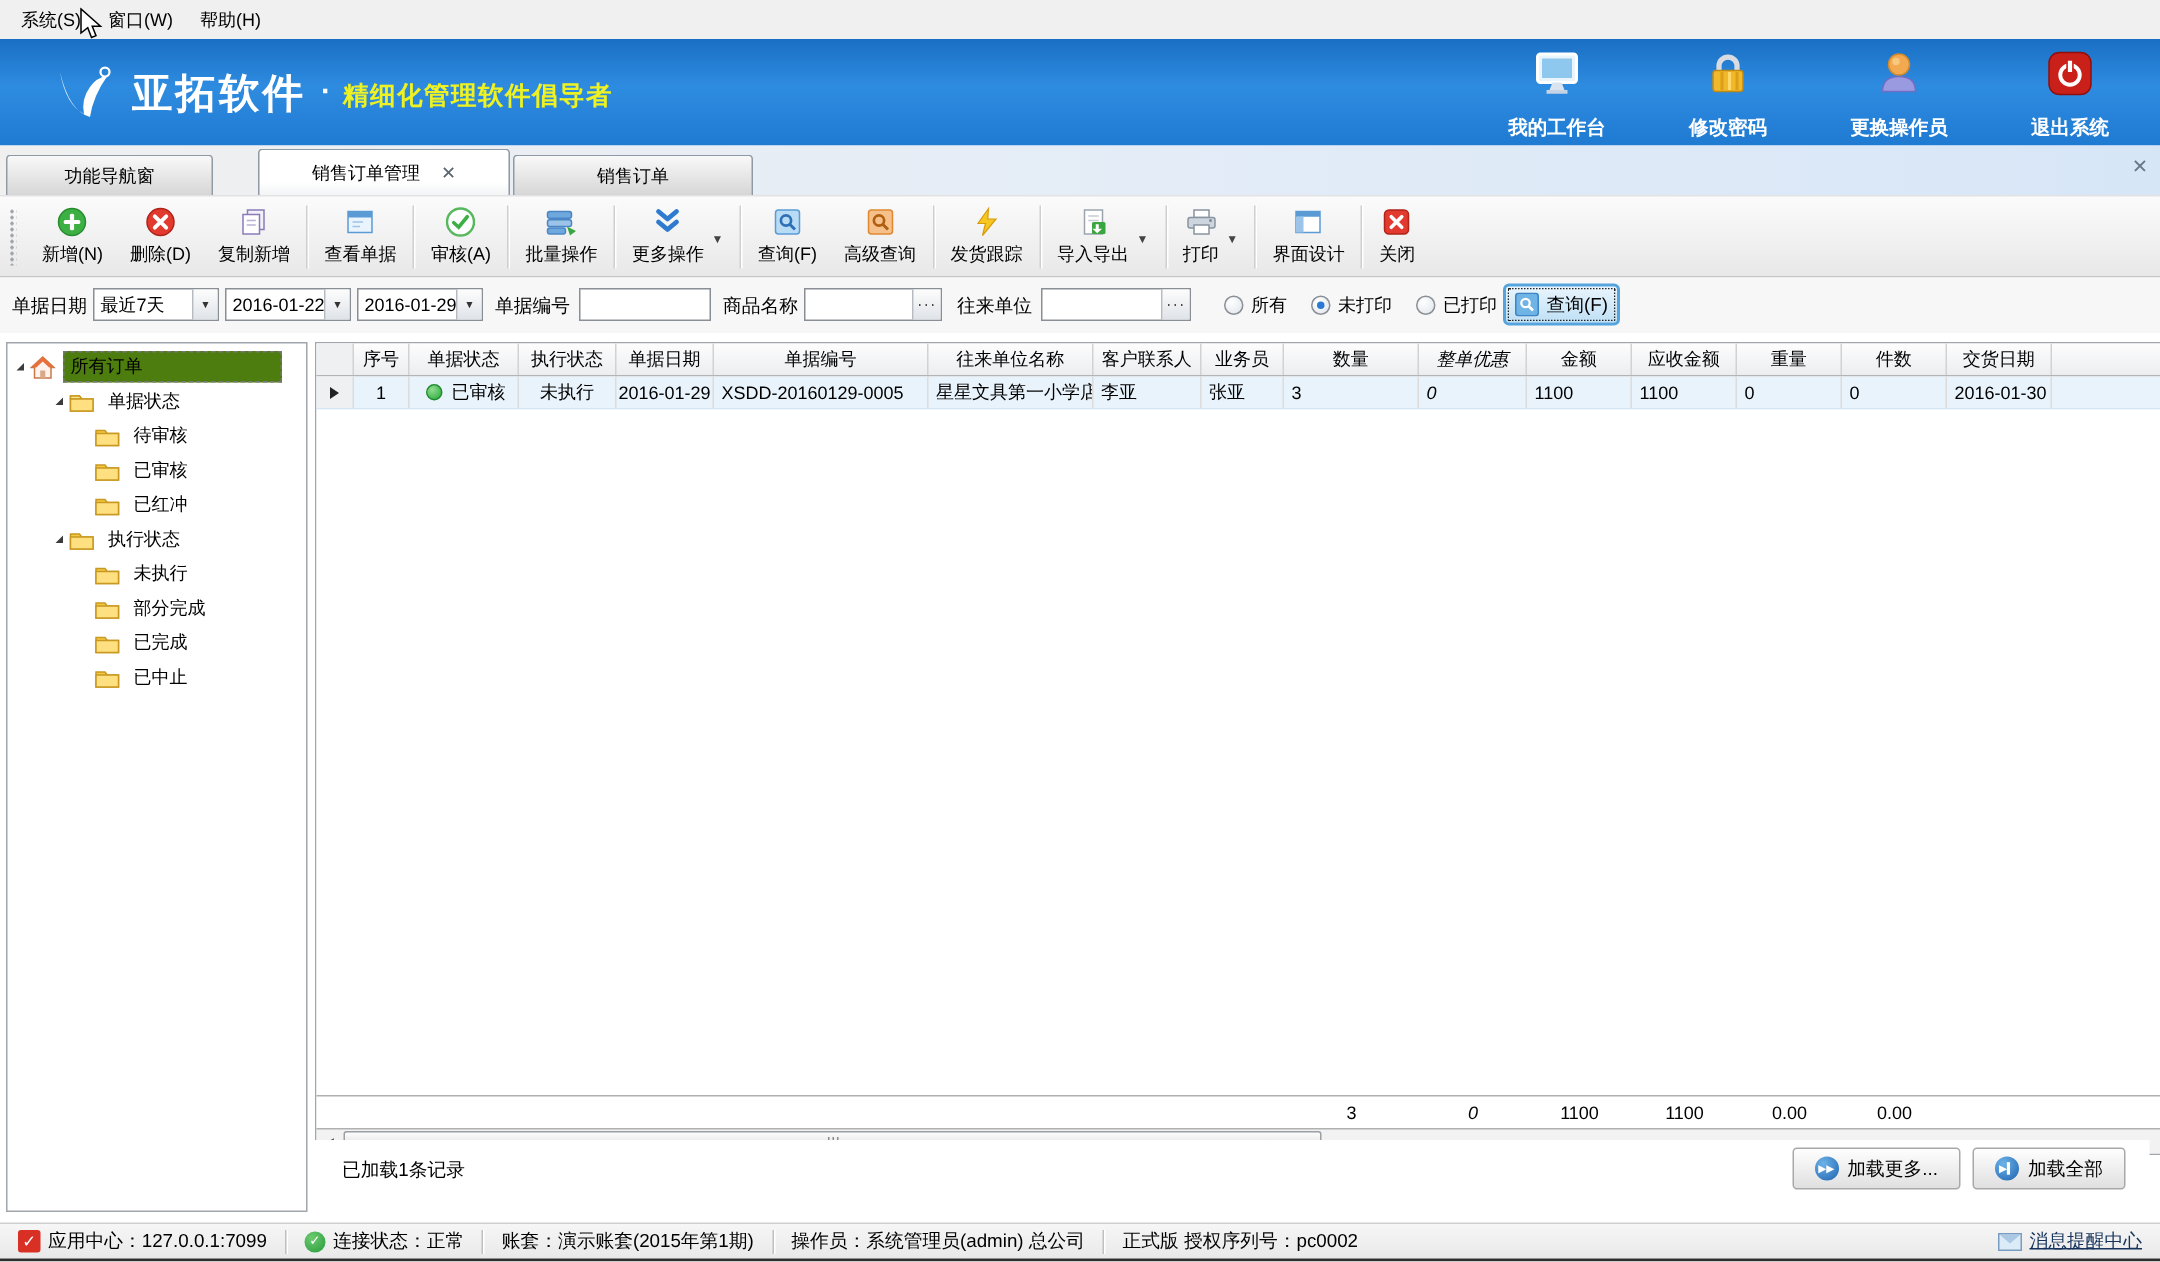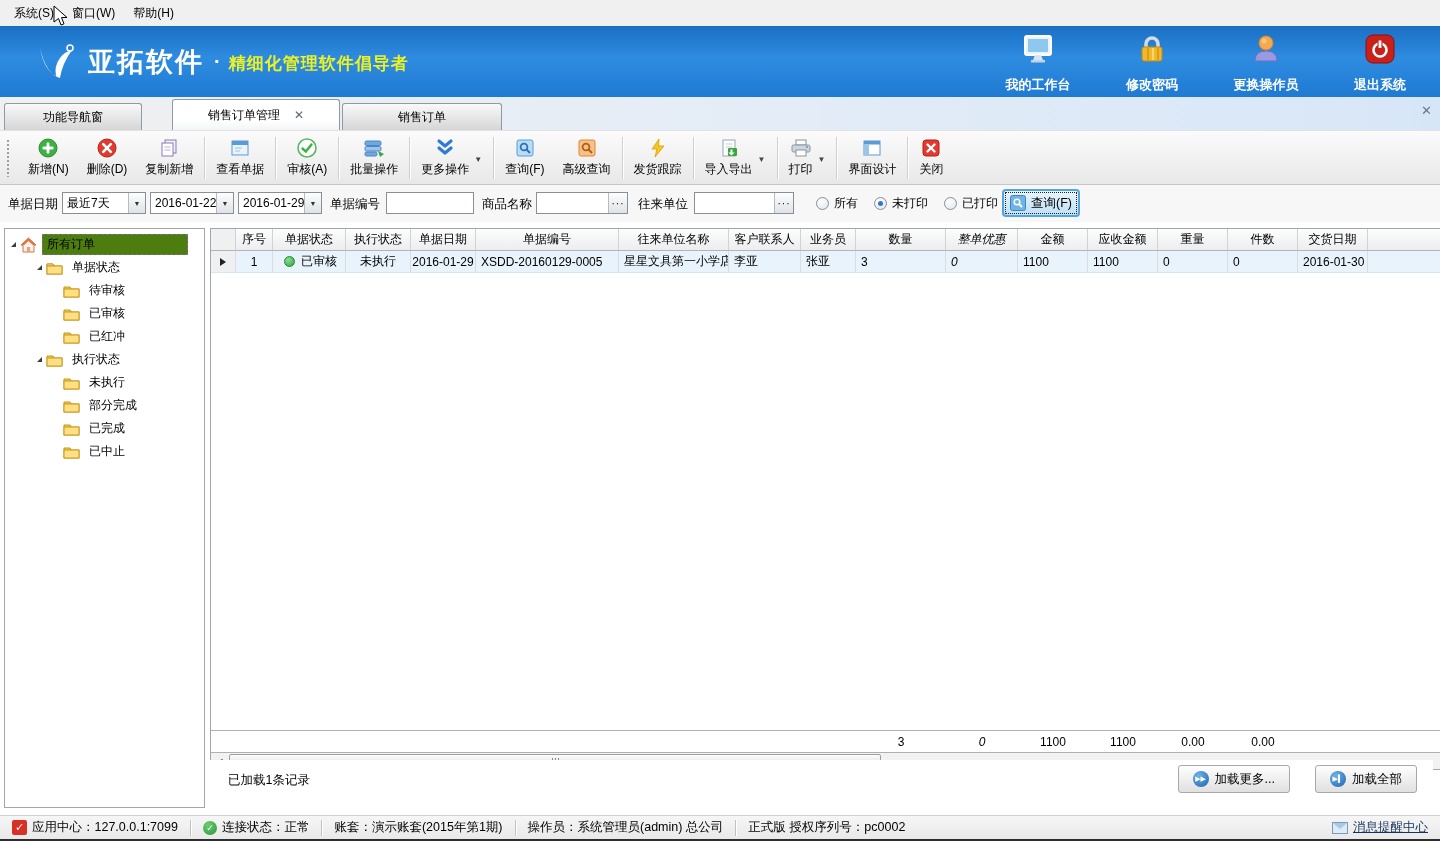--- a/index.html
+++ b/index.html
@@ -91,21 +91,21 @@
   .statusdot { width:11px; height:11px; border-radius:50%; background:radial-gradient(circle at 35% 30%,#8fdd8f,#2aa83a); border:1px solid #1f8a2f; margin:0 6px 0 6px; }
 
   .hscroll { height:17px; border-top:1px solid #b0b0b0; background:#f2f2f2; position:relative; }
   .harrow { position:absolute; top:0; width:17px; height:16px; display:flex; align-items:center; justify-content:center; color:#555; font-size:8px; }
   .hthumb { position:absolute; left:18px; top:1px; width:652px; height:14px; border:1px solid #9aa0a6; border-radius:2px;
     background:linear-gradient(180deg,#fdfdfd,#d8d8d8); display:flex; align-items:center; justify-content:center; gap:2px; }
   .hthumb i { width:1px; height:7px; background:#8a8a8a; }
 
   .gridfooter { position:absolute; left:0; top:532px; width:1223px; height:40px; background:#fff; display:flex; align-items:center; }
   .loadedtext { margin-left:18px; font-size:12.5px; }
-  .fbtns { position:absolute; right:16px; top:5px; display:flex; gap:25px; }
+  .fbtns { position:absolute; right:16px; top:5px; display:flex; gap:8px; }
   .fbtn { height:28px; padding:0 14px; border:1px solid #a8a8a8; border-radius:3px;
     background:linear-gradient(180deg,#fefefe,#e0e0e0); display:flex; align-items:center; gap:6px; font-size:12.5px; cursor:pointer; }
   .bluecirc { width:16px; height:16px; border-radius:50%; background:radial-gradient(circle at 35% 30%,#6db3e8,#1e62b0); color:#fff; display:flex; align-items:center; justify-content:center; font-size:7px; font-weight:bold; }
 
   
   .statusbar { position:absolute; left:0; top:815px; width:1440px; height:24px;
     background:linear-gradient(180deg,#f6f6f6,#e9e9e9); border-top:1px solid #cfcfcf; display:flex; align-items:center; font-size:12.5px; }
   .sitem { display:flex; align-items:center; gap:5px; padding:0 12px; white-space:nowrap; }
   .ssep { width:1px; height:16px; background:#c0c0c0; box-shadow:1px 0 0 #fff; }
   .redsq { width:15px; height:15px; background:#d93025; border-radius:2px; color:#fff; font-size:11px; font-weight:bold; display:flex; align-items:center; justify-content:center; }

